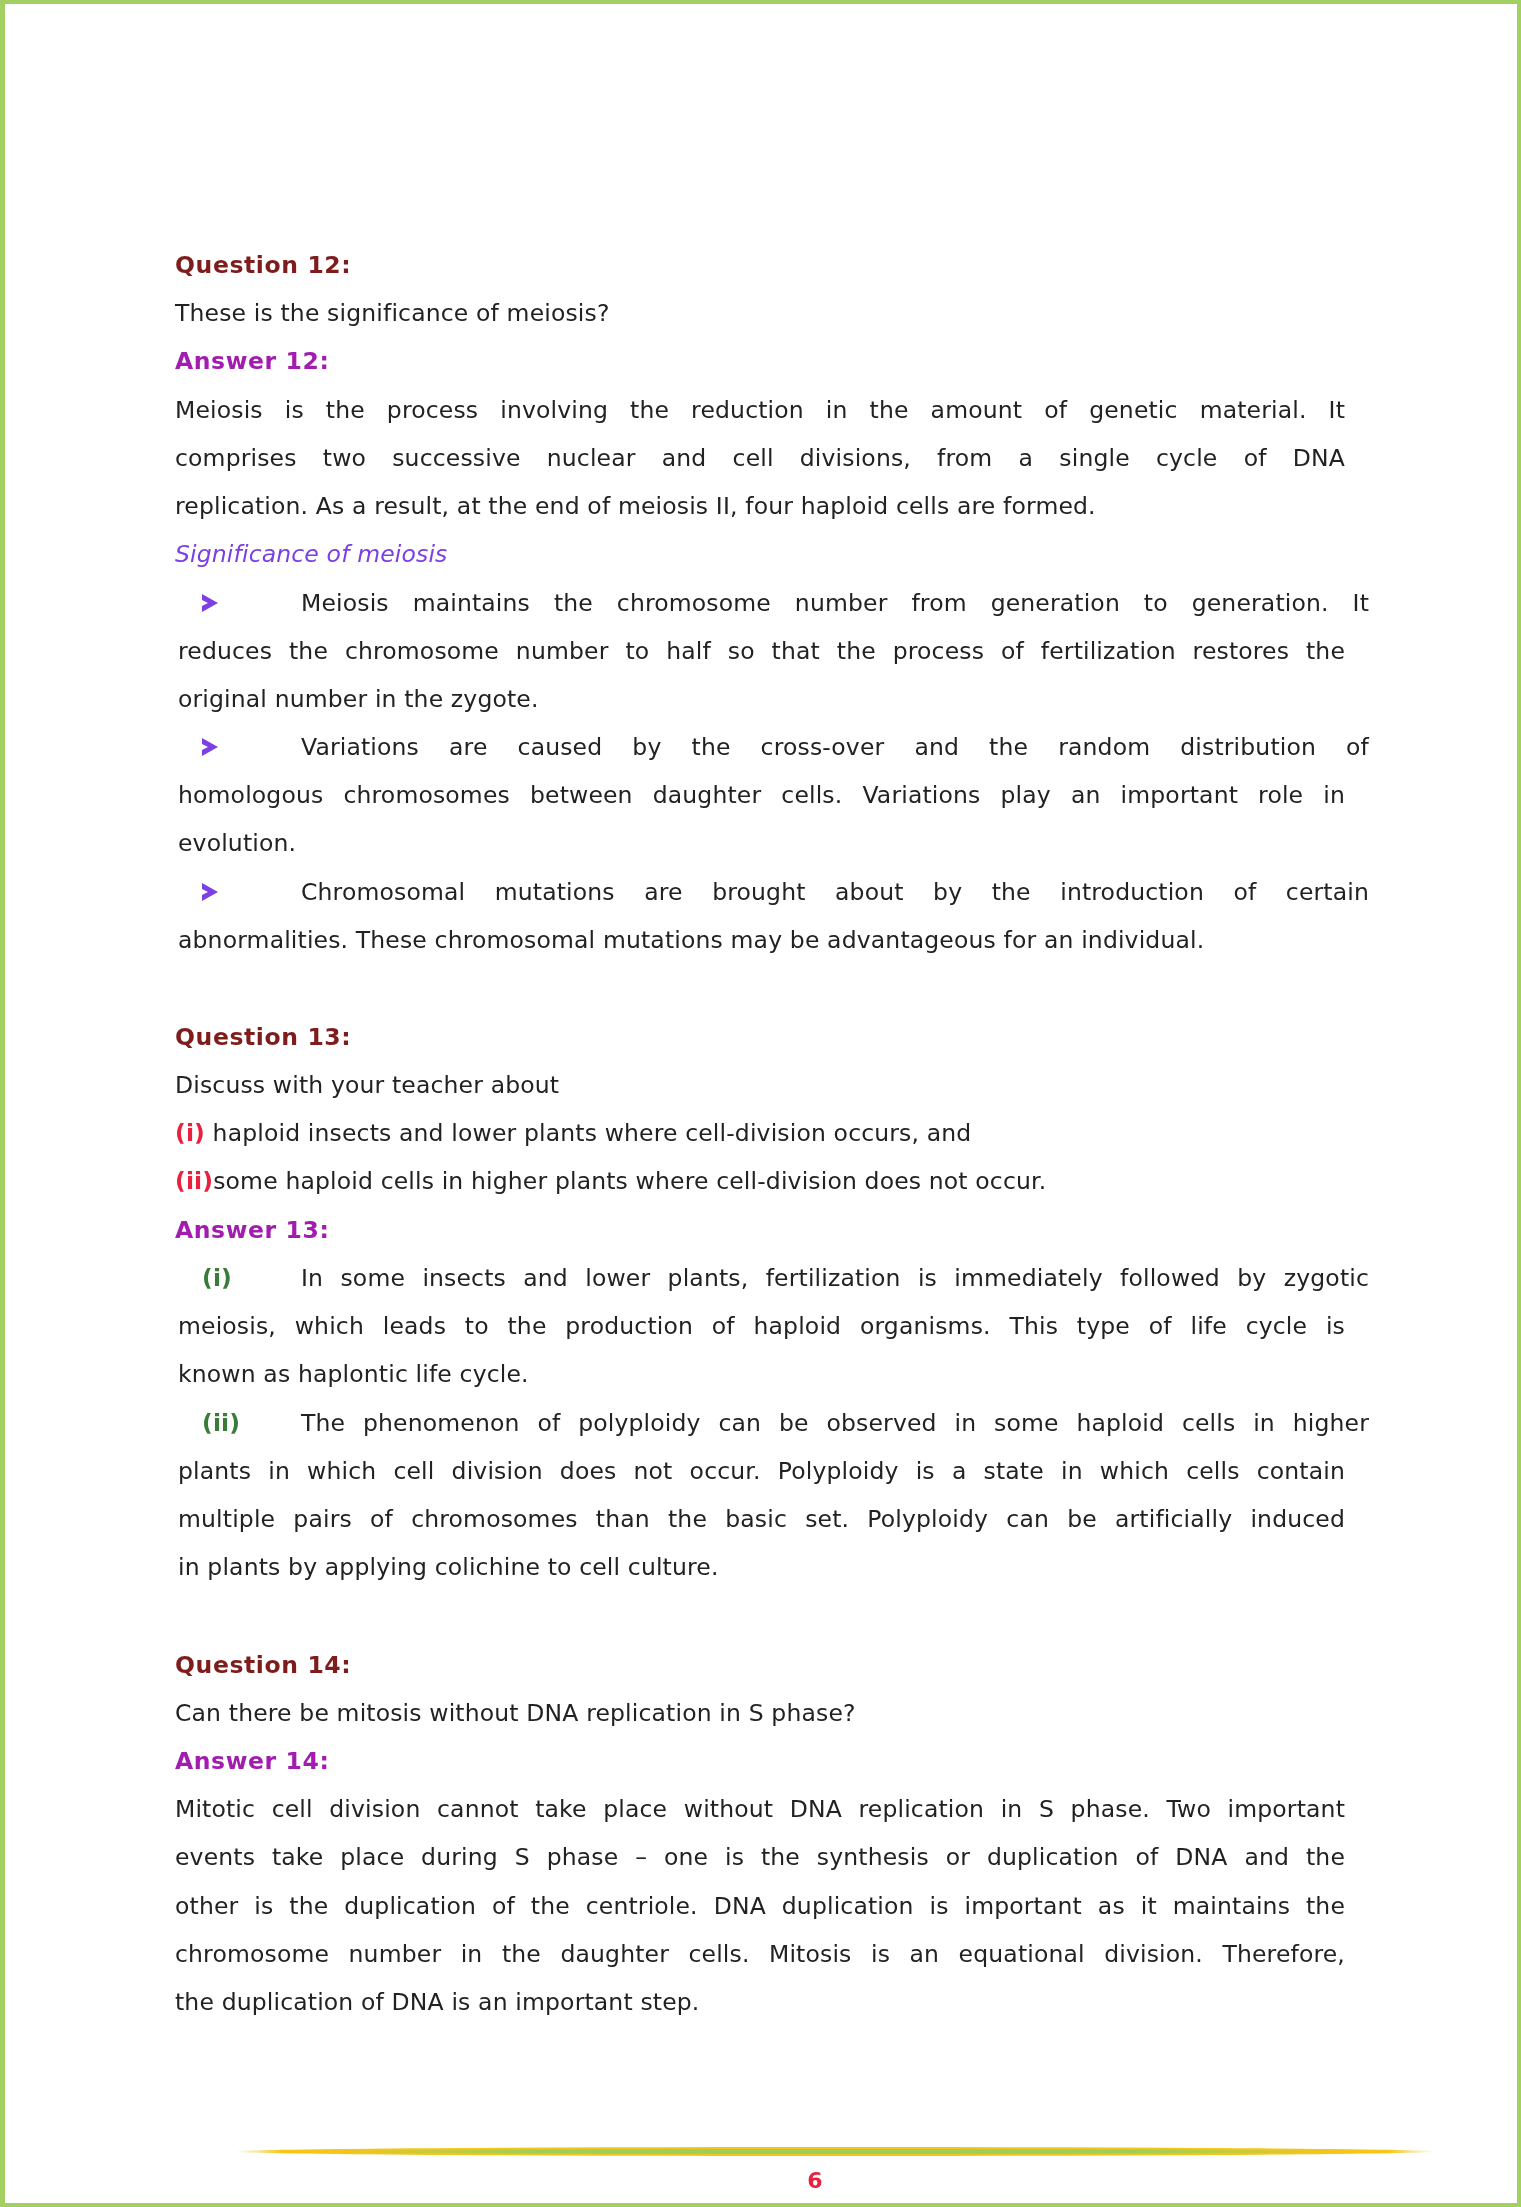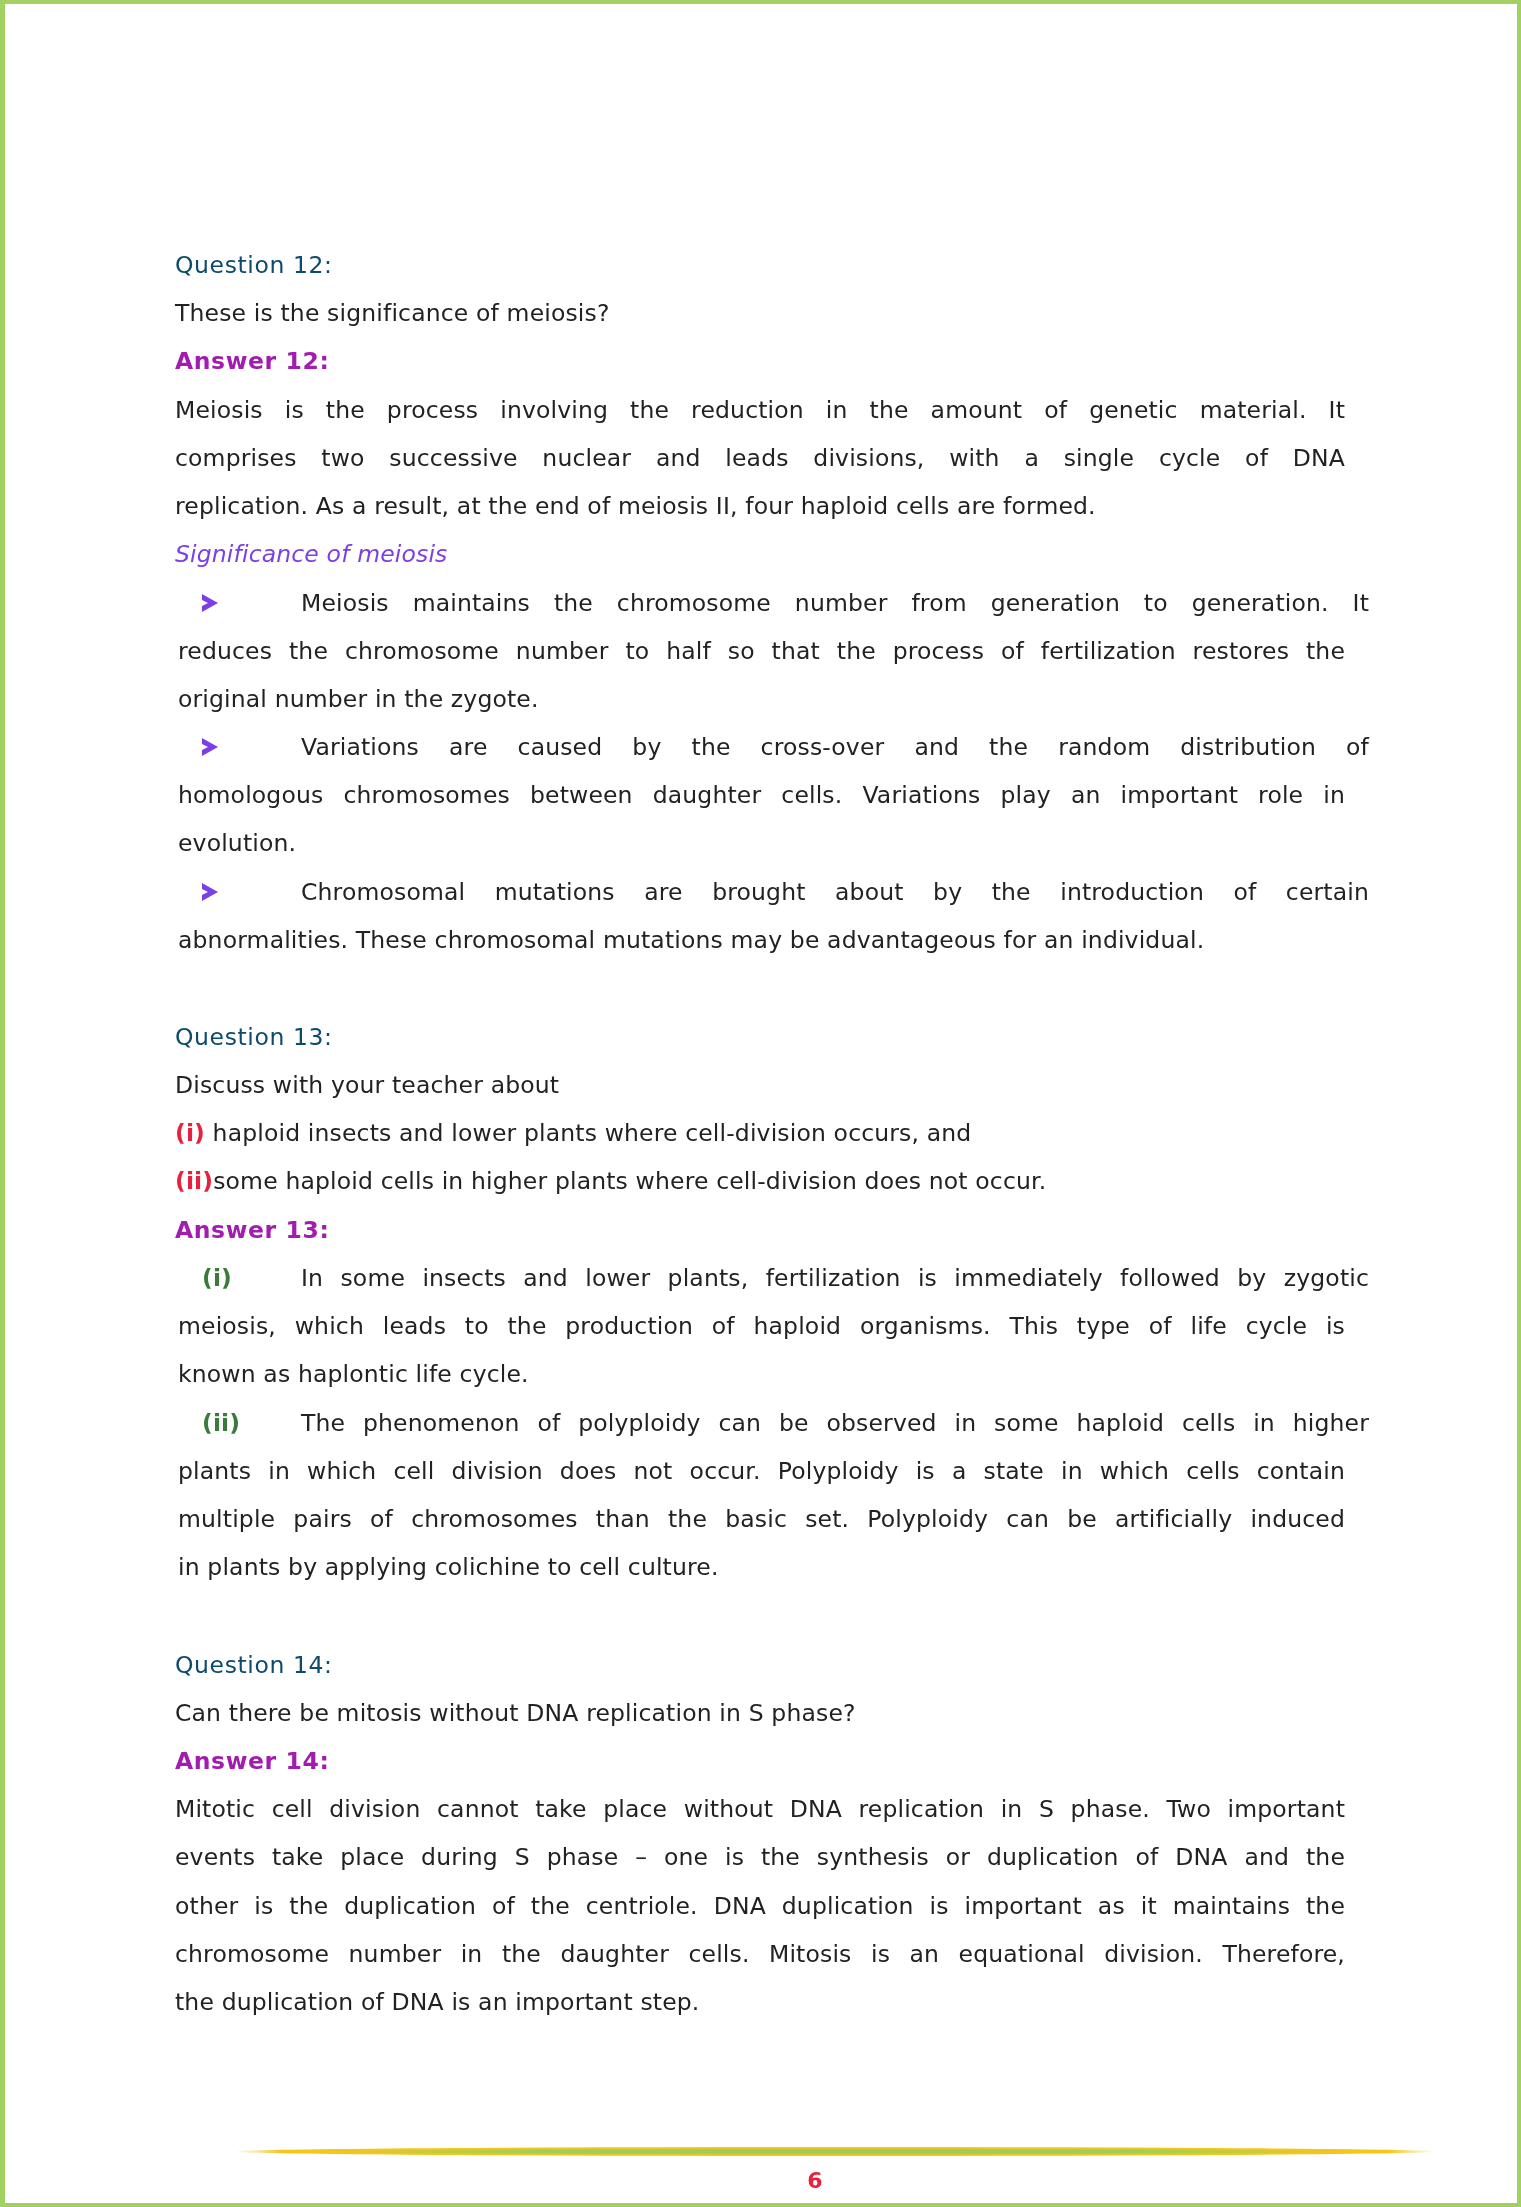--- a/index.html
+++ b/index.html
@@ -10,21 +10,21 @@
     background: #ffffff;
   }
   .content { position: absolute; left: 0; top: 0; width: 1521px; }
   .ln {
     position: absolute; left: 175px; width: 1170px; height: 48px;
     font-family: "DejaVu Sans", sans-serif; font-size: 23.5px; color: #222222;
     line-height: 48px; white-space: nowrap; letter-spacing: 0.15px;
   }
   .ln.j { text-align: justify; text-align-last: justify; white-space: normal; }
   .ln.in { left: 178px; width: 1167px; }
-  .q { color: #0c4a6e; font-weight: normal; letter-spacing: 0.6px; }
+  .q { color: #7f1d1d; font-weight: bold; letter-spacing: 0.6px; }
   .a { color: #a21caf; font-weight: bold; letter-spacing: 0.6px; }
   .sig { color: #7b3fe4; font-style: italic; }
   .lbl-red { color: #e8213e; font-weight: bold; }
   .lbl-green { color: #3a7a3a; font-weight: bold; }
   .bullet-line { display: flex; margin-left: 24px; }
   .bullet-line .lead { width: 99px; flex: 0 0 99px; display: inline-block; }
   .bullet-line .rest { flex: 1 1 auto; text-align: justify; text-align-last: justify; }
   .arrow { display: inline-block; width: 0; height: 0; vertical-align: middle;
     border-top: 9px solid transparent; border-bottom: 9px solid transparent;
     border-left: 16px solid #7b3fe4; position: relative; top: -2px; }
@@ -50,21 +50,21 @@
 <body>
 
 <div class="page"></div>
 
 <div class="content">
 
   <div class="ln q" style="top:241px">Question 12:</div>
   <div class="ln" style="top:289px">These is the significance of meiosis?</div>
   <div class="ln a" style="top:337px">Answer 12:</div>
   <div class="ln j" style="top:386px">Meiosis is the process involving the reduction in the amount of genetic material. It</div>
-  <div class="ln j" style="top:434px">comprises two successive nuclear and leads divisions, with a single cycle of DNA</div>
+  <div class="ln j" style="top:434px">comprises two successive nuclear and cell divisions, from a single cycle of DNA</div>
   <div class="ln" style="top:482px">replication. As a result, at the end of meiosis II, four haploid cells are formed.</div>
   <div class="ln sig" style="top:530px">Significance of meiosis</div>
 
   <div class="ln in bullet-line" style="top:579px">
     <span class="lead"><span class="arrow"></span></span>
     <span class="rest">Meiosis maintains the chromosome number from generation to generation. It</span>
   </div>
   <div class="ln in j" style="top:627px">reduces the chromosome number to half so that the process of fertilization restores the</div>
   <div class="ln in" style="top:675px">original number in the zygote.</div>
 

